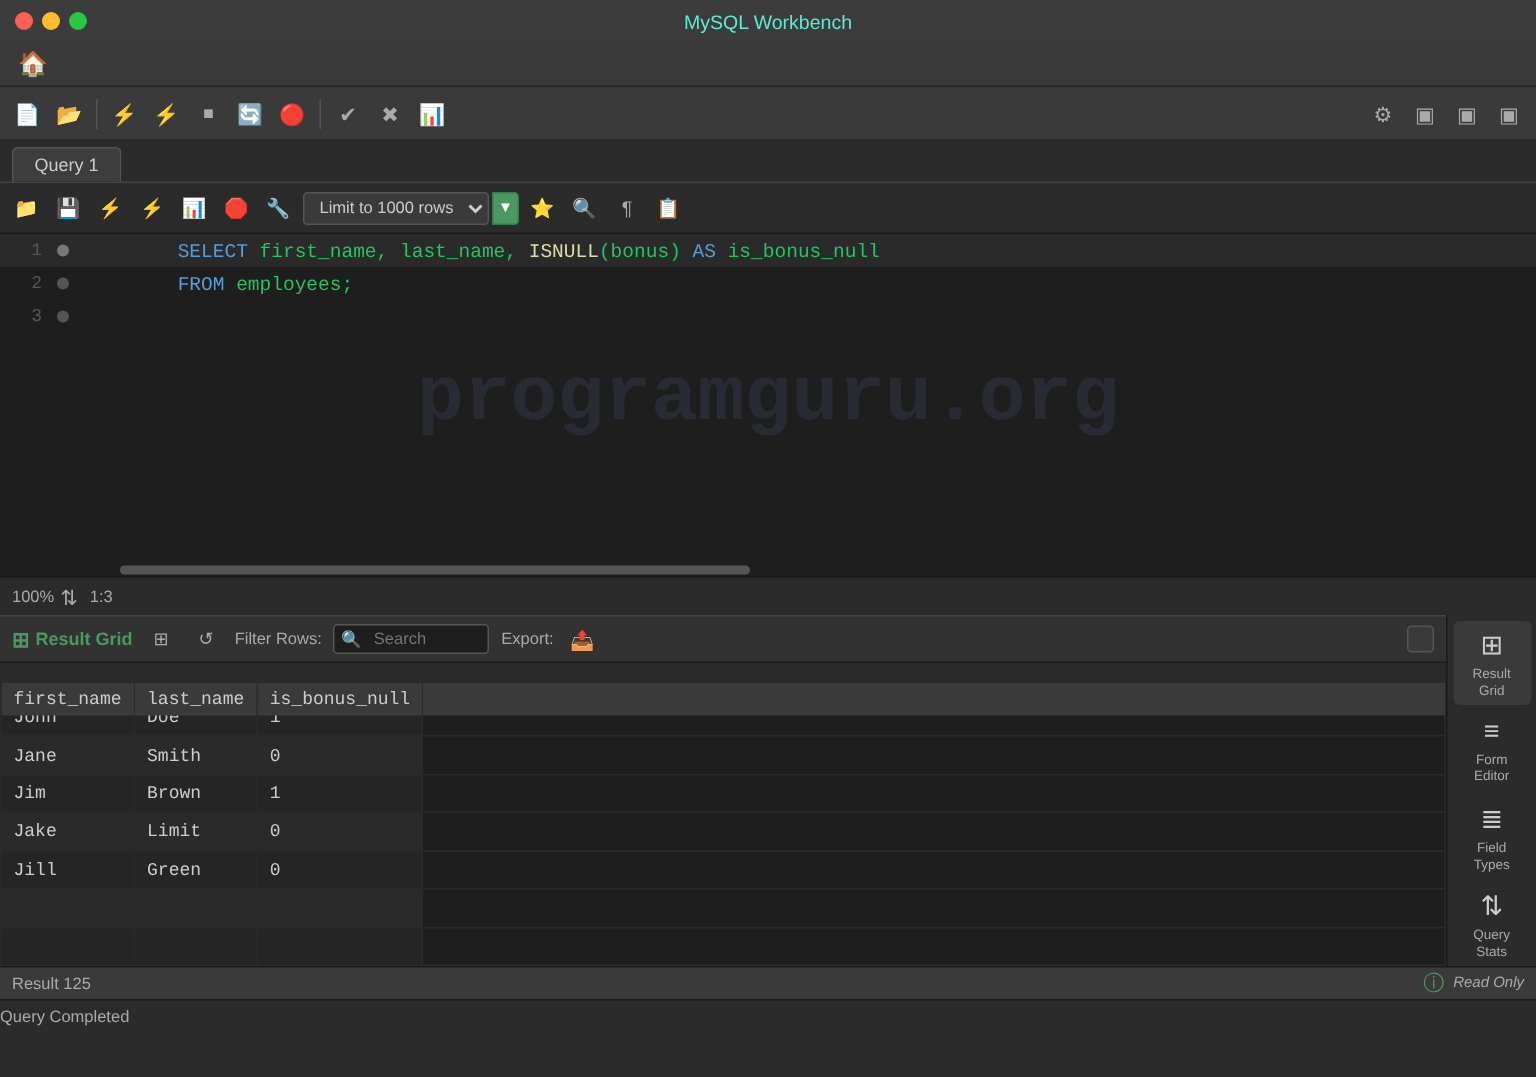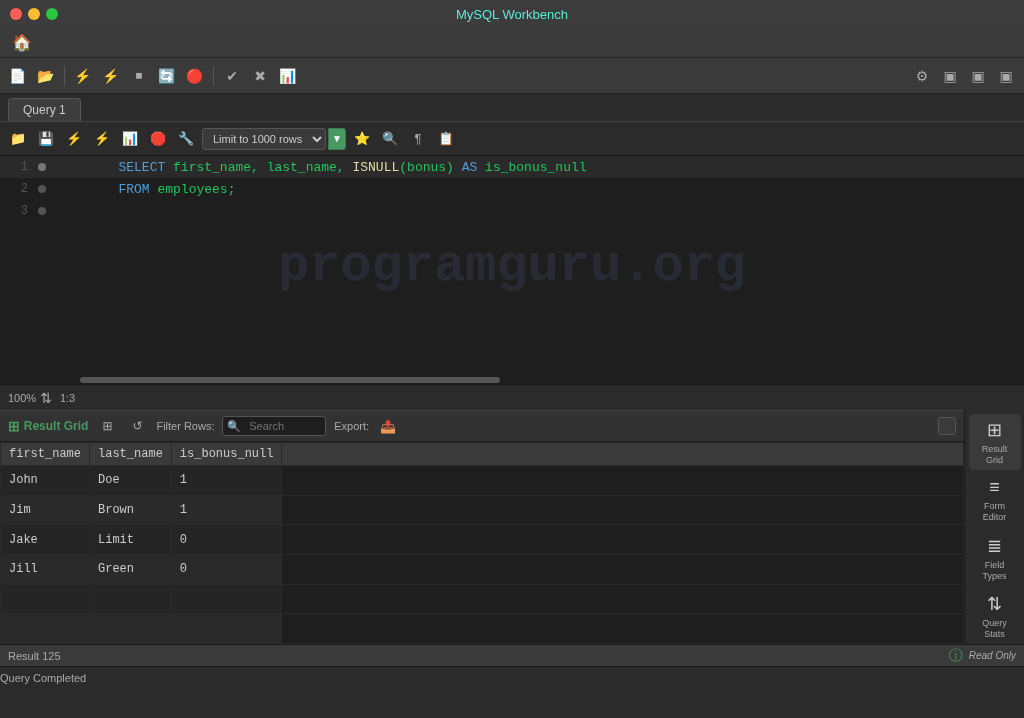--- a/index.html
+++ b/index.html
@@ -329,21 +329,21 @@
     .data-table th {
       background: #3a3a3a;
       color: #ccc;
       padding: 4px 8px;
       border: 1px solid #2a2a2a;
       text-align: left;
       font-weight: normal;
       font-size: 12px;
       white-space: nowrap;
       position: sticky;
-      top: 0;
+      top: 12px;
     }
     .data-table td {
       padding: 3px 8px;
       border: 1px solid #2a2a2a;
       color: #ccc;
       background: #252525;
       height: 22px;
     }
     .data-table tr:nth-child(odd) td {
       background: #252525;
@@ -572,20 +572,26 @@
               <th>last_name</th>
               <th>is_bonus_null</th>
               <th style="width:100%;"></th>
             </tr>
           </thead>
           <tbody id="table-body">
           <tr>
                 <td>John</td>
                 <td>Doe</td>
                 <td>1</td>
+                <td style="background: rgb(30, 30, 30);"></td>
+              </tr>
+              <tr>
+                <td>Jane</td>
+                <td>Smith</td>
+                <td>0</td>
                 <td style="background: rgb(30, 30, 30);"></td>
               </tr>
               <tr>
                 <td>Jim</td>
                 <td>Brown</td>
                 <td>1</td>
                 <td style="background: rgb(30, 30, 30);"></td>
               </tr>
               <tr>
                 <td>Jake</td>

